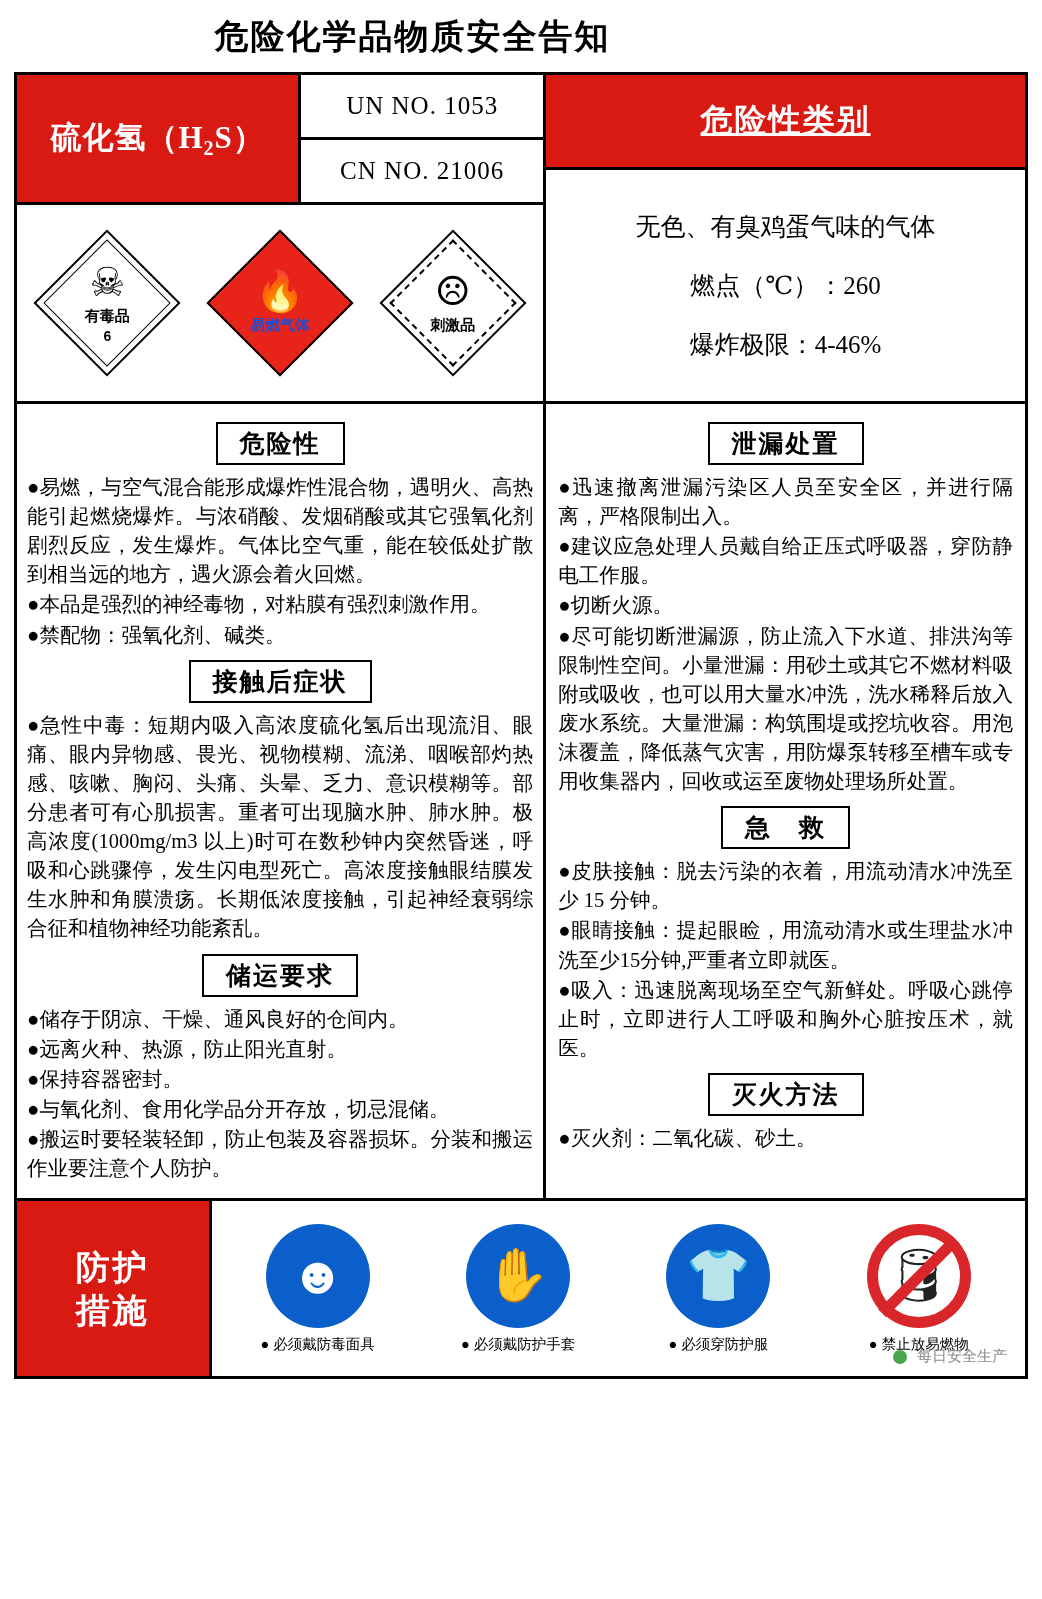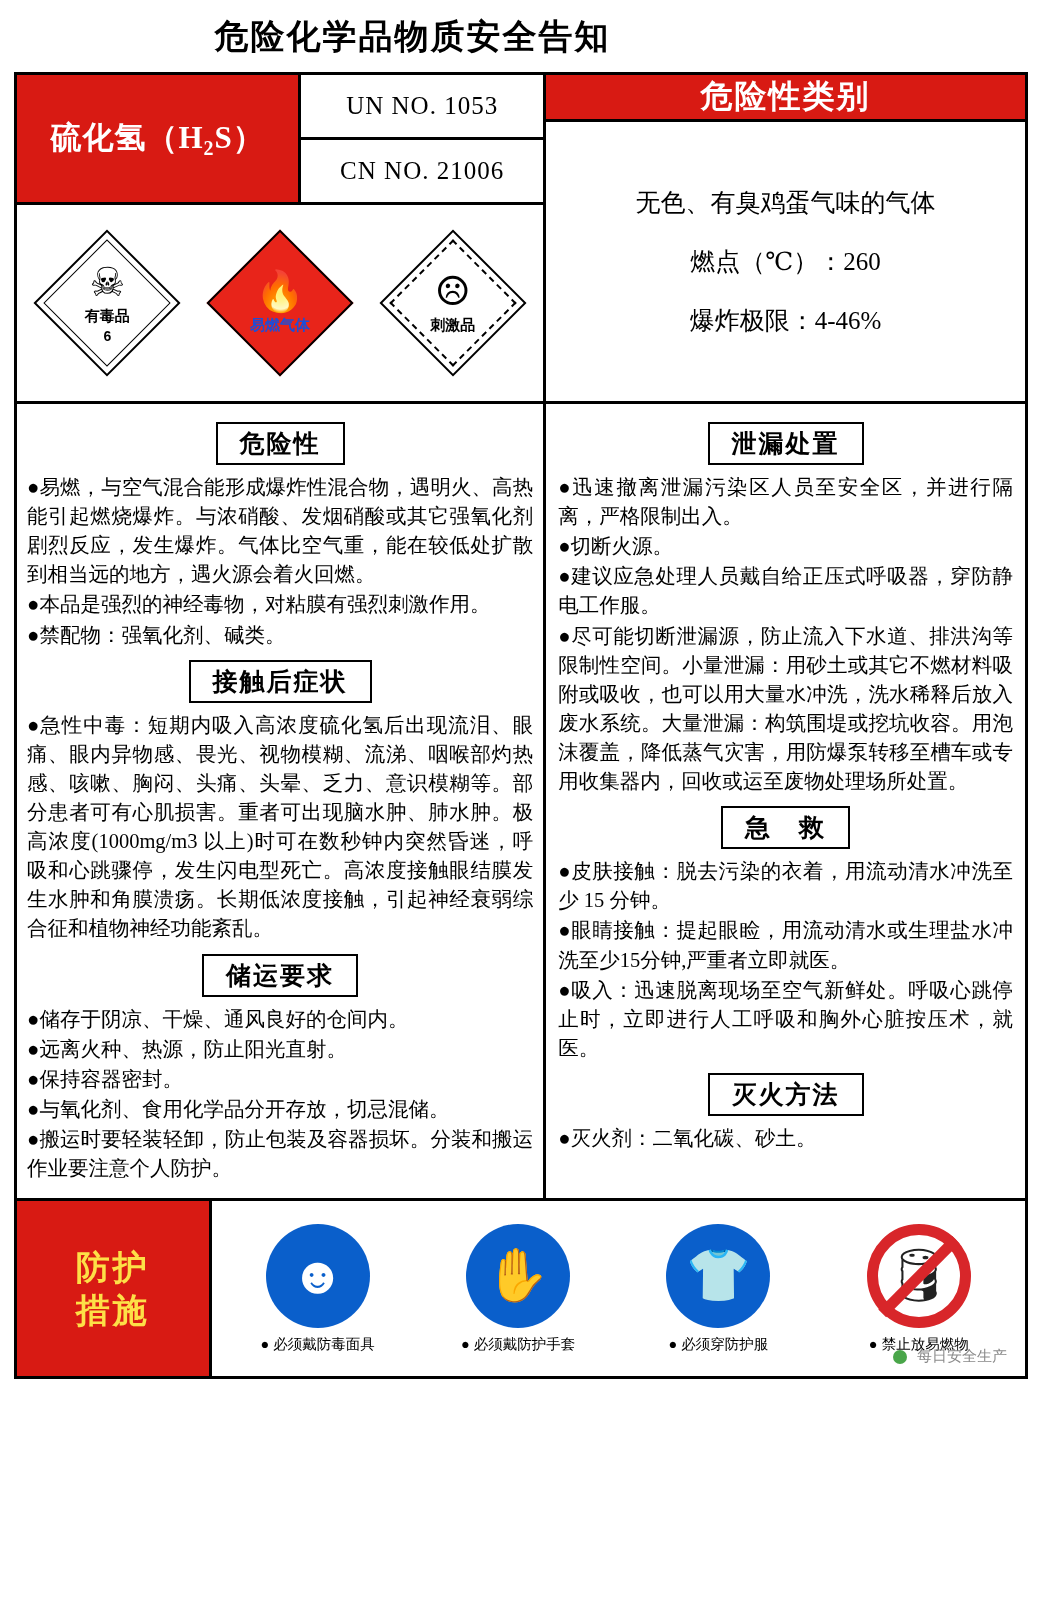--- a/index.html
+++ b/index.html
@@ -158,22 +158,23 @@
     flex-direction: column;
   }
   .danger-cat {
     background: #d81a13;
     color: #ffffff;
     text-align: center;
     font-family: "Liberation Sans", sans-serif;
     font-weight: bold;
     font-size: 32px;
     letter-spacing: 2px;
-    padding: 0 0;
+    padding: 24px 0;
     border-bottom: 3px solid #000;
+    text-decoration: underline;
   }
   .props {
     flex: 1;
     display: flex;
     flex-direction: column;
     align-items: center;
     justify-content: center;
     gap: 26px;
     font-size: 25px;
     padding: 10px 12px;
@@ -216,21 +217,21 @@
   
   .footer {
     display: flex;
     border-top: 3px solid #000;
     box-sizing: border-box;
     height: 178px;
   }
   .foot-label {
     width: 19%;
     background: #d81a13;
-    color: #fde047;
+    color: #ffffff;
     font-family: "Liberation Sans", sans-serif;
     font-weight: bold;
     font-size: 34px;
     letter-spacing: 3px;
     display: flex;
     flex-direction: column;
     align-items: center;
     justify-content: center;
     line-height: 1.25;
     border-right: 3px solid #000;
@@ -381,22 +382,22 @@
         <p class="para">●储存于阴凉、干燥、通风良好的仓间内。</p>
         <p class="para">●远离火种、热源，防止阳光直射。</p>
         <p class="para">●保持容器密封。</p>
         <p class="para">●与氧化剂、食用化学品分开存放，切忌混储。</p>
         <p class="para">●搬运时要轻装轻卸，防止包装及容器损坏。分装和搬运作业要注意个人防护。</p>
       </div>
 
       <div class="col-right">
         <div class="sect-title">泄漏处置</div>
         <p class="para">●迅速撤离泄漏污染区人员至安全区，并进行隔离，严格限制出入。</p>
+        <p class="para">●建议应急处理人员戴自给正压式呼吸器，穿防静电工作服。</p>
         <p class="para">●切断火源。</p>
-        <p class="para">●建议应急处理人员戴自给正压式呼吸器，穿防静电工作服。</p>
         <p class="para">●尽可能切断泄漏源，防止流入下水道、排洪沟等限制性空间。小量泄漏：用砂土或其它不燃材料吸附或吸收，也可以用大量水冲洗，洗水稀释后放入废水系统。大量泄漏：构筑围堤或挖坑收容。用泡沫覆盖，降低蒸气灾害，用防爆泵转移至槽车或专用收集器内，回收或运至废物处理场所处置。</p>
 
         <div class="sect-title">急　救</div>
         <p class="para">●皮肤接触：脱去污染的衣着，用流动清水冲洗至少 15 分钟。</p>
         <p class="para">●眼睛接触：提起眼睑，用流动清水或生理盐水冲洗至少15分钟,严重者立即就医。</p>
         <p class="para">●吸入：迅速脱离现场至空气新鲜处。呼吸心跳停止时，立即进行人工呼吸和胸外心脏按压术，就医。</p>
 
         <div class="sect-title">灭火方法</div>
         <p class="para">●灭火剂：二氧化碳、砂土。</p>
       </div>

